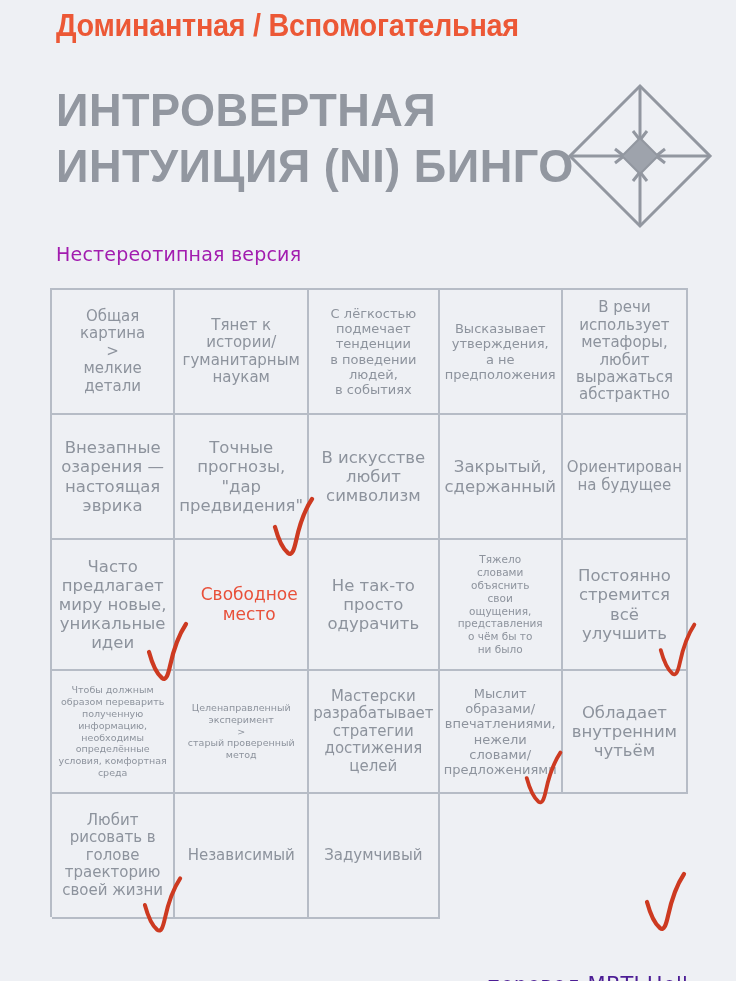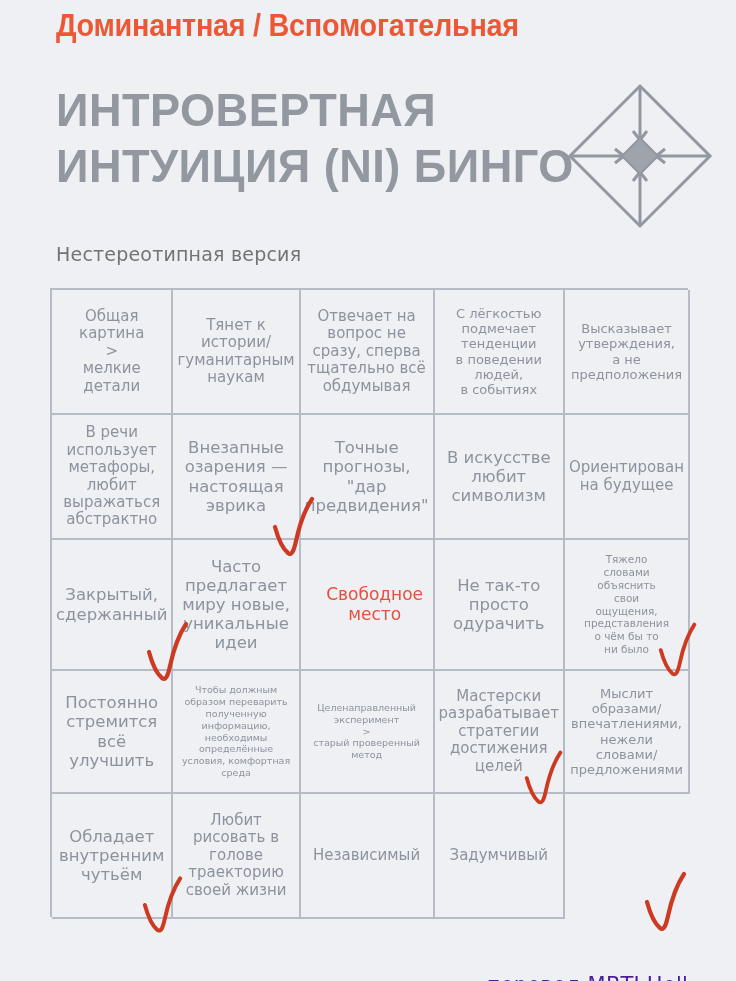--- a/index.html
+++ b/index.html
@@ -55,21 +55,21 @@
     top: 78px;
     width: 156px;
     height: 156px;
   }
 
   .subtitle {
     position: absolute;
     left: 56px;
     top: 243px;
     font-size: 19px;
-    color: #737373;
+    color: #a21caf;
     letter-spacing: 0.2px;
     white-space: nowrap;
   }
 
   
   .bingo-grid {
     position: absolute;
     left: 50px;
     top: 288px;
     width: 638px;
@@ -168,27 +168,20 @@
       <span class="txt">Общая картина
 &gt;
 мелкие детали</span>
     </div>
     <div class="cell sz-md">
       <span class="txt">Тянет к
 истории/
 гуманитарным
 наукам</span>
     </div>
-    <div class="cell sz-md">
-      <span class="txt">Отвечает на
-вопрос не
-сразу, сперва
-тщательно всё
-обдумывая</span>
-    </div>
     <div class="cell sz-sm">
       <span class="txt">С лёгкостью
 подмечает
 тенденции
 в поведении
 людей,
 в событиях</span>
     </div>
     <div class="cell sz-sm">
       <span class="txt">Высказывает
@@ -214,27 +207,27 @@
       <span class="txt">Точные
 прогнозы,
 "дар
 предвидения"</span>
     </div>
     <div class="cell sz-lg">
       <span class="txt">В искусстве
 любит
 символизм</span>
     </div>
+    <div class="cell sz-lg">
+      <span class="txt">Закрытый,
+сдержанный</span>
+    </div>
     <div class="cell sz-md">
       <span class="txt">Ориентирован
 на будущее</span>
-    </div>
-    <div class="cell sz-lg">
-      <span class="txt">Закрытый,
-сдержанный</span>
     </div>
     <div class="cell sz-lg">
       <span class="txt">Часто
 предлагает
 миру новые,
 уникальные
 идеи</span>
     </div>
     <div class="cell sz-lg free">
       <span class="txt">Свободное

